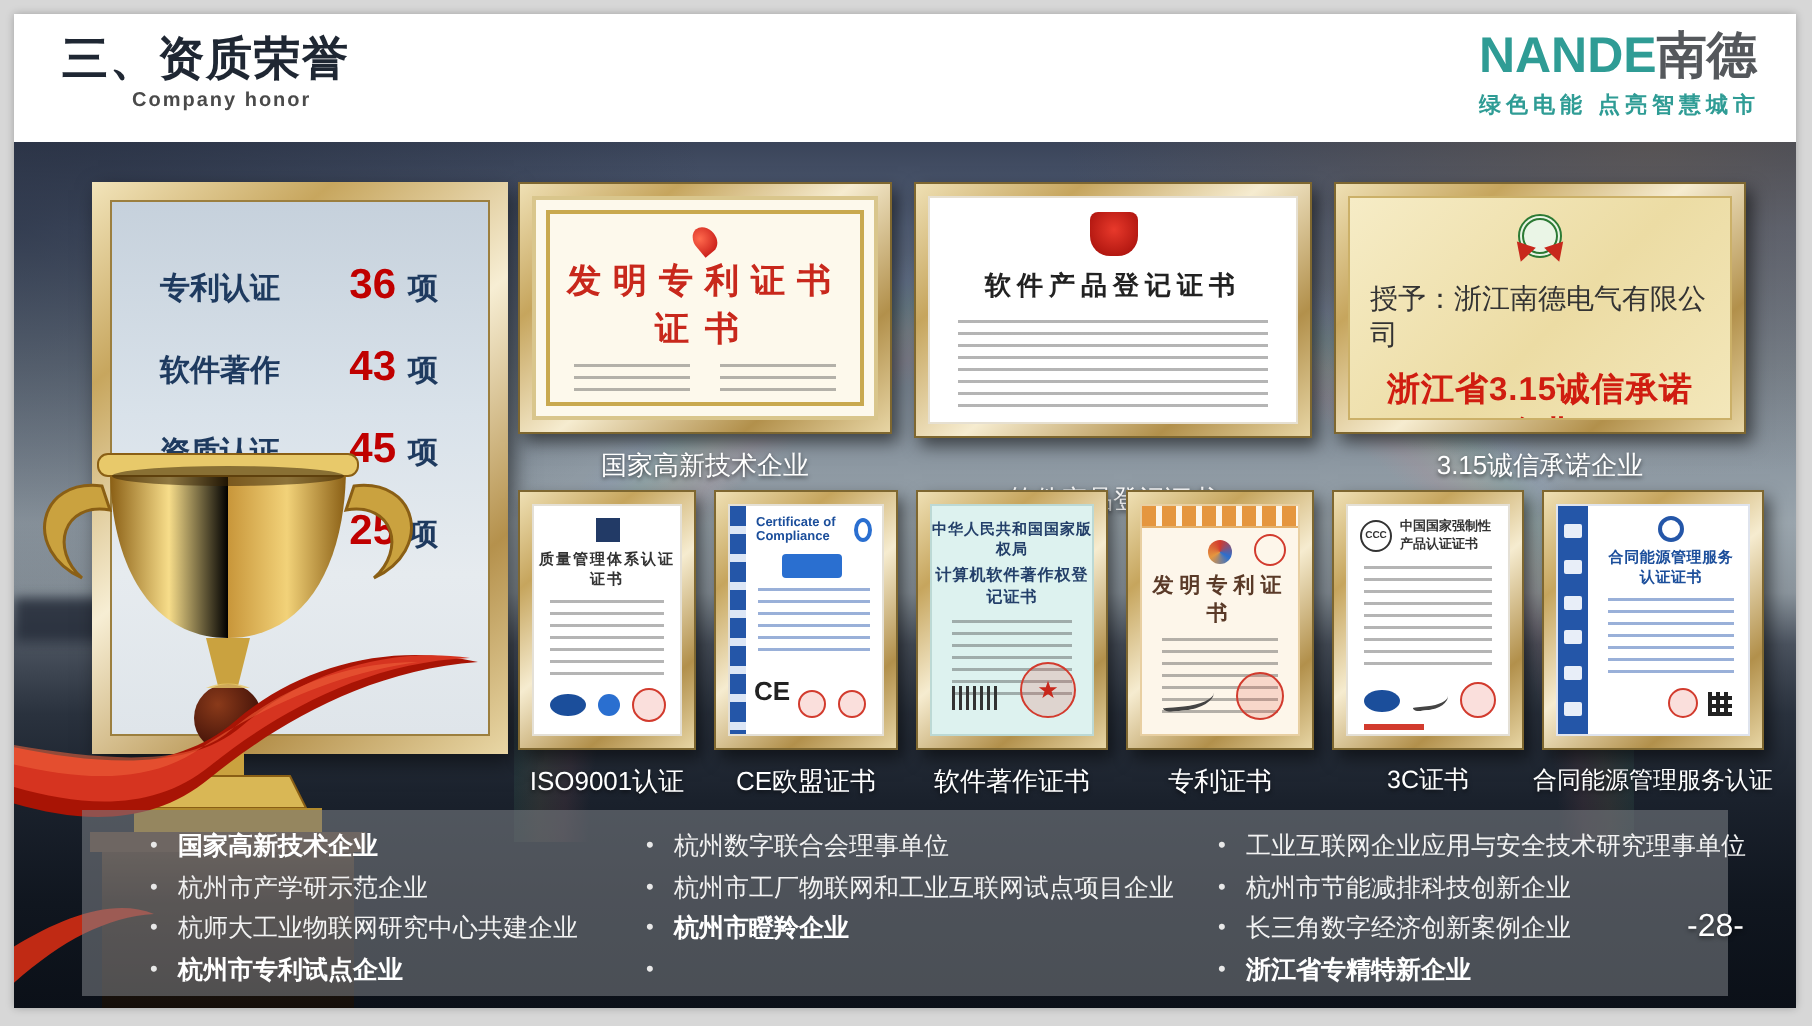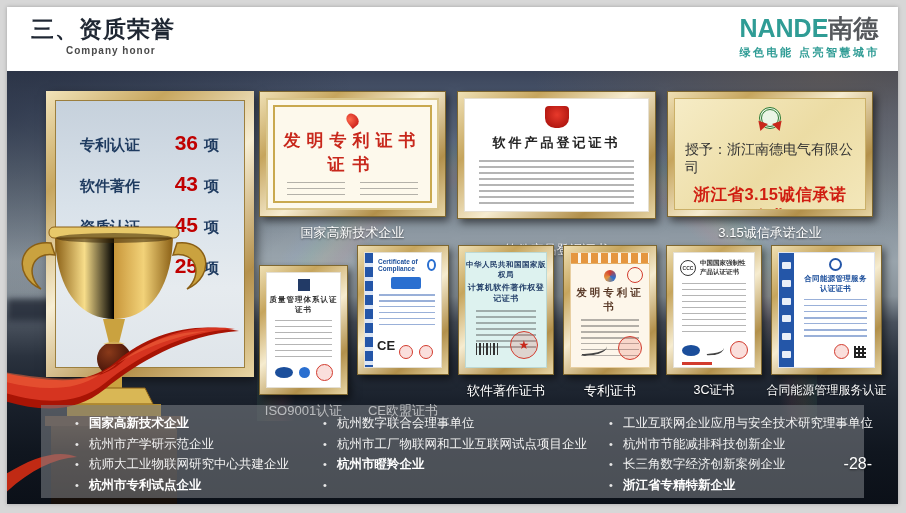--- a/index.html
+++ b/index.html
@@ -289,21 +289,21 @@
           <div class="iso-bottom">
             <div class="oval-blue"></div>
             <div class="dot-blue"></div>
             <div class="seal" style="width:15px;height:15px;"></div>
           </div>
         </div>
       </div>
       <div class="caption">ISO9001认证</div>
     </div>
 
-    <div class="certcol" style="width:92px;gap:20px;">
+    <div class="certcol" style="width:92px;">
       <div class="cert-frame" style="width:92px;height:130px;">
         <div class="paper p-ce">
           <div class="ce-band"></div>
           <div class="ce-head">
             <div class="t-ce-title">Certificate of Compliance</div>
             <div class="dot-ce"></div>
           </div>
           <div class="ce-chip"></div>
           <div class="lines blue" style="height:34px;margin:5px 6px 0 14px;"></div>
           <div class="t-ce-mark">CE</div>

